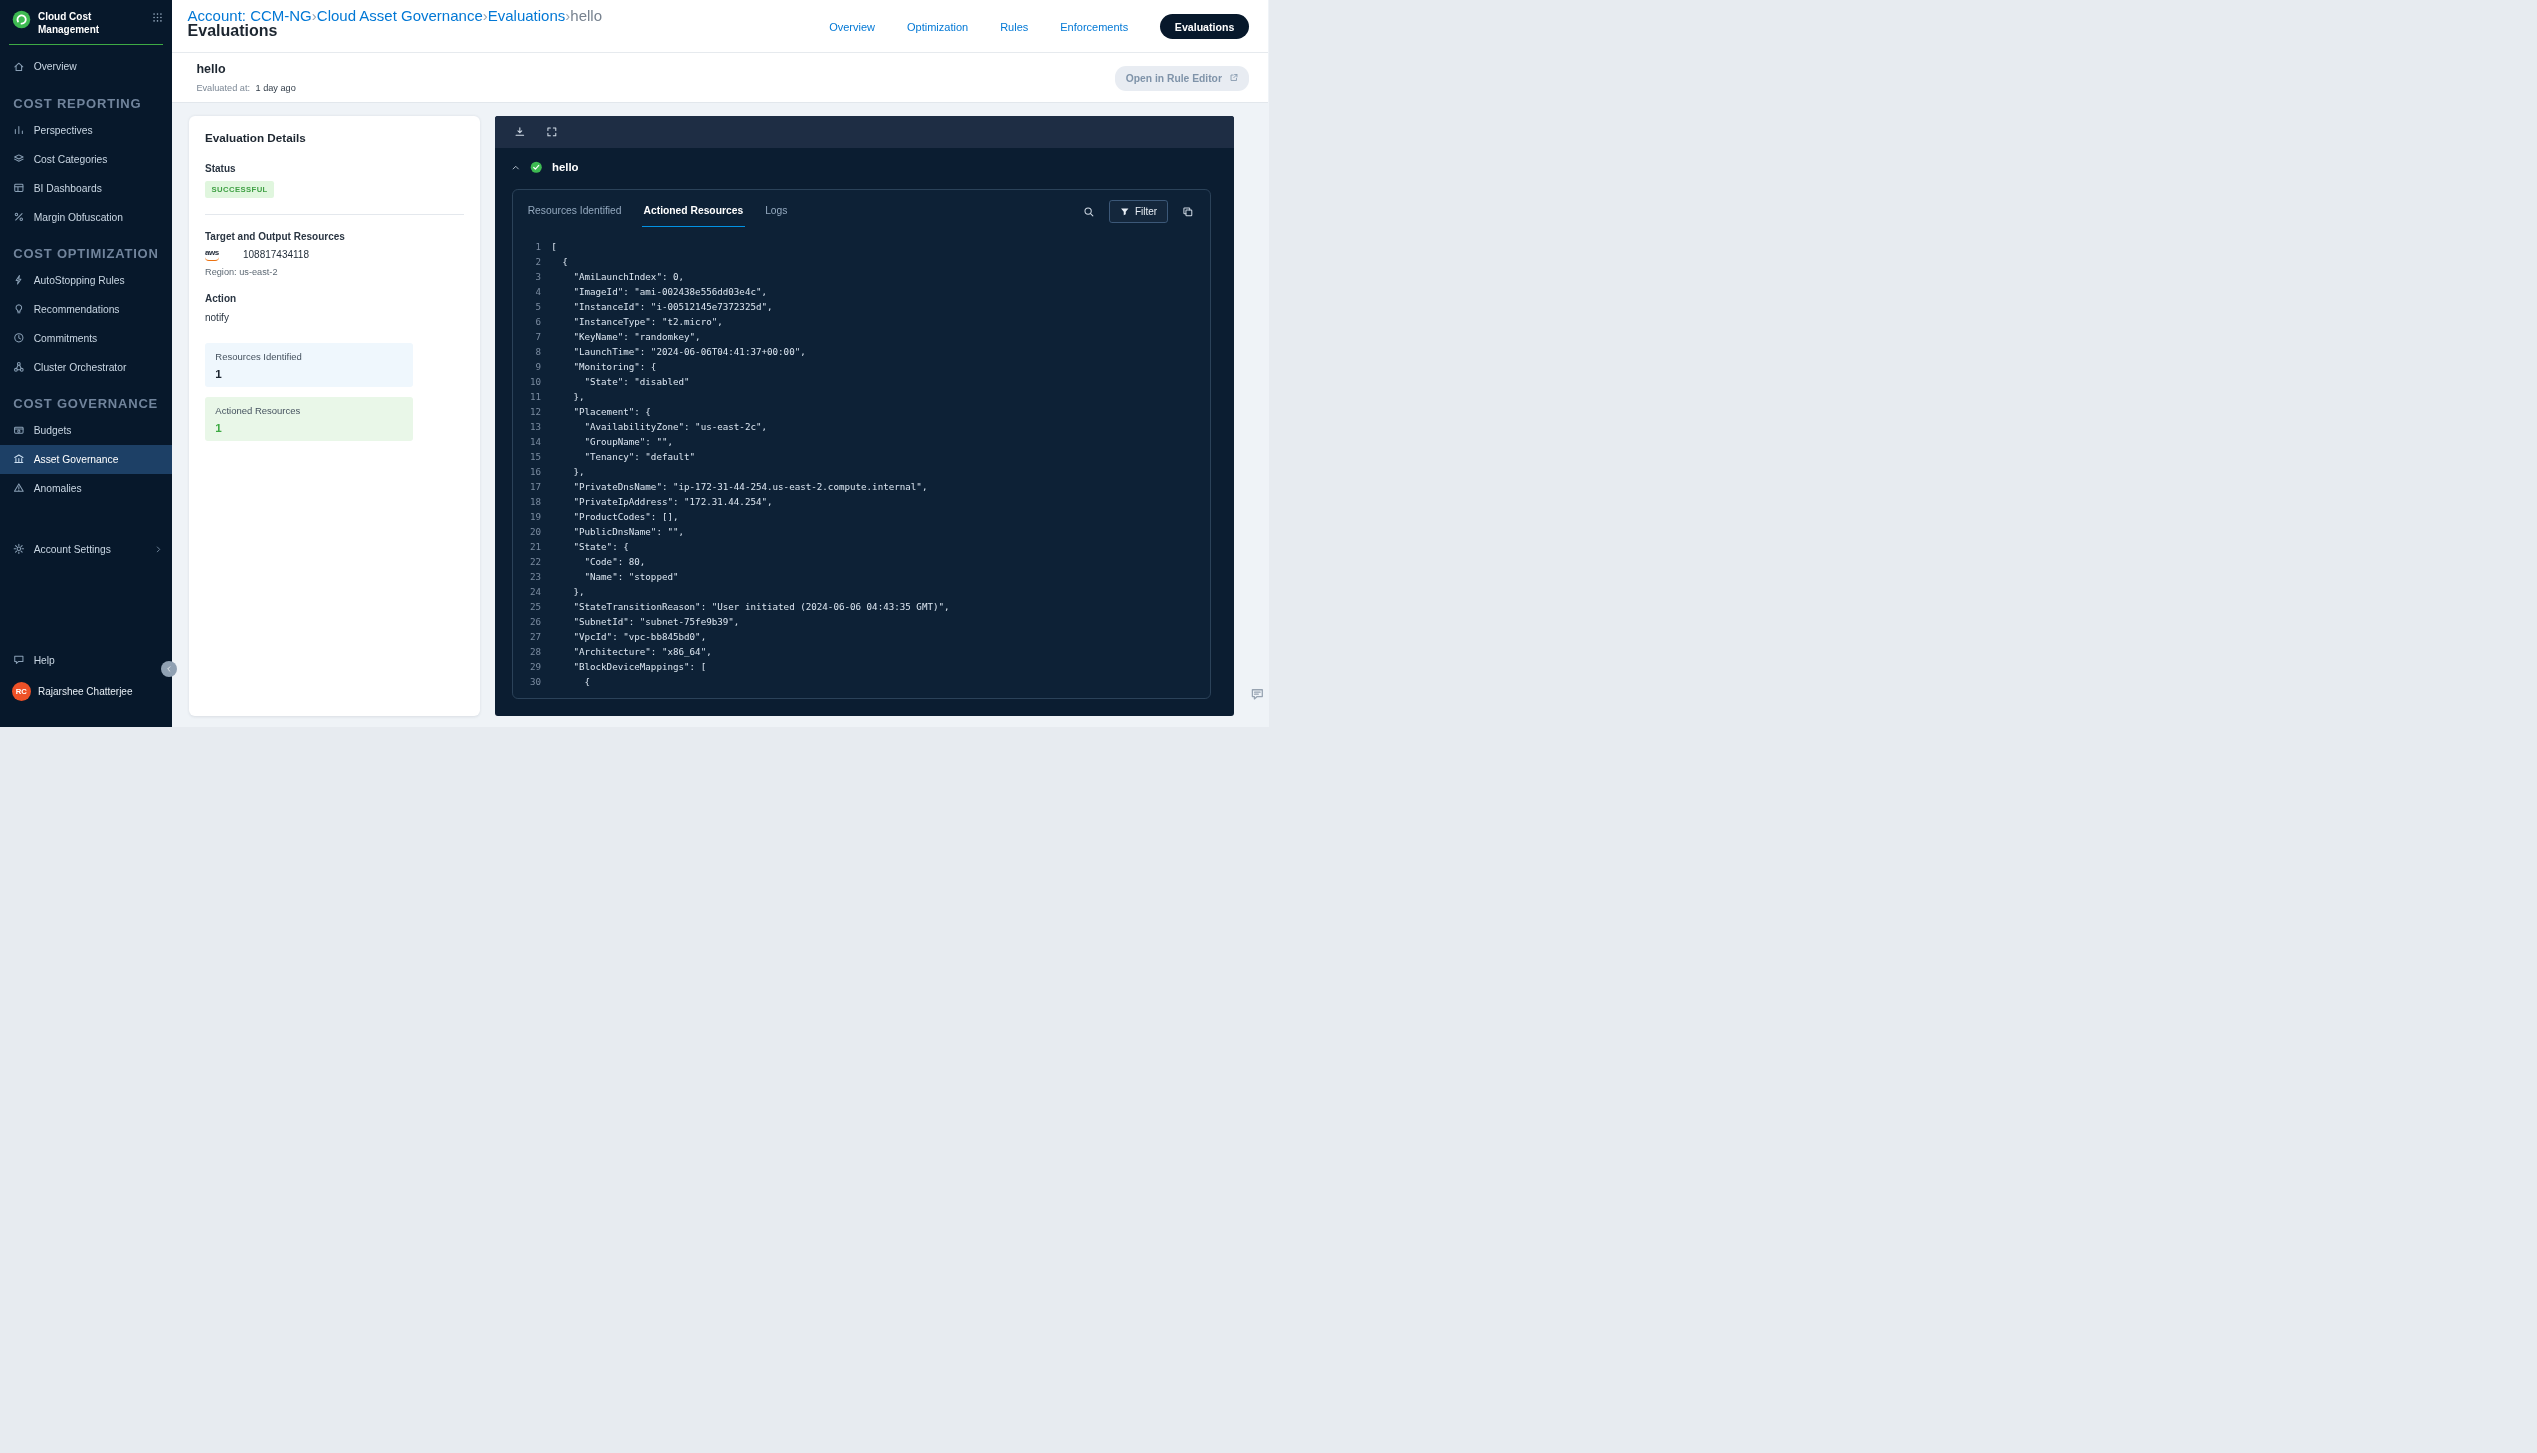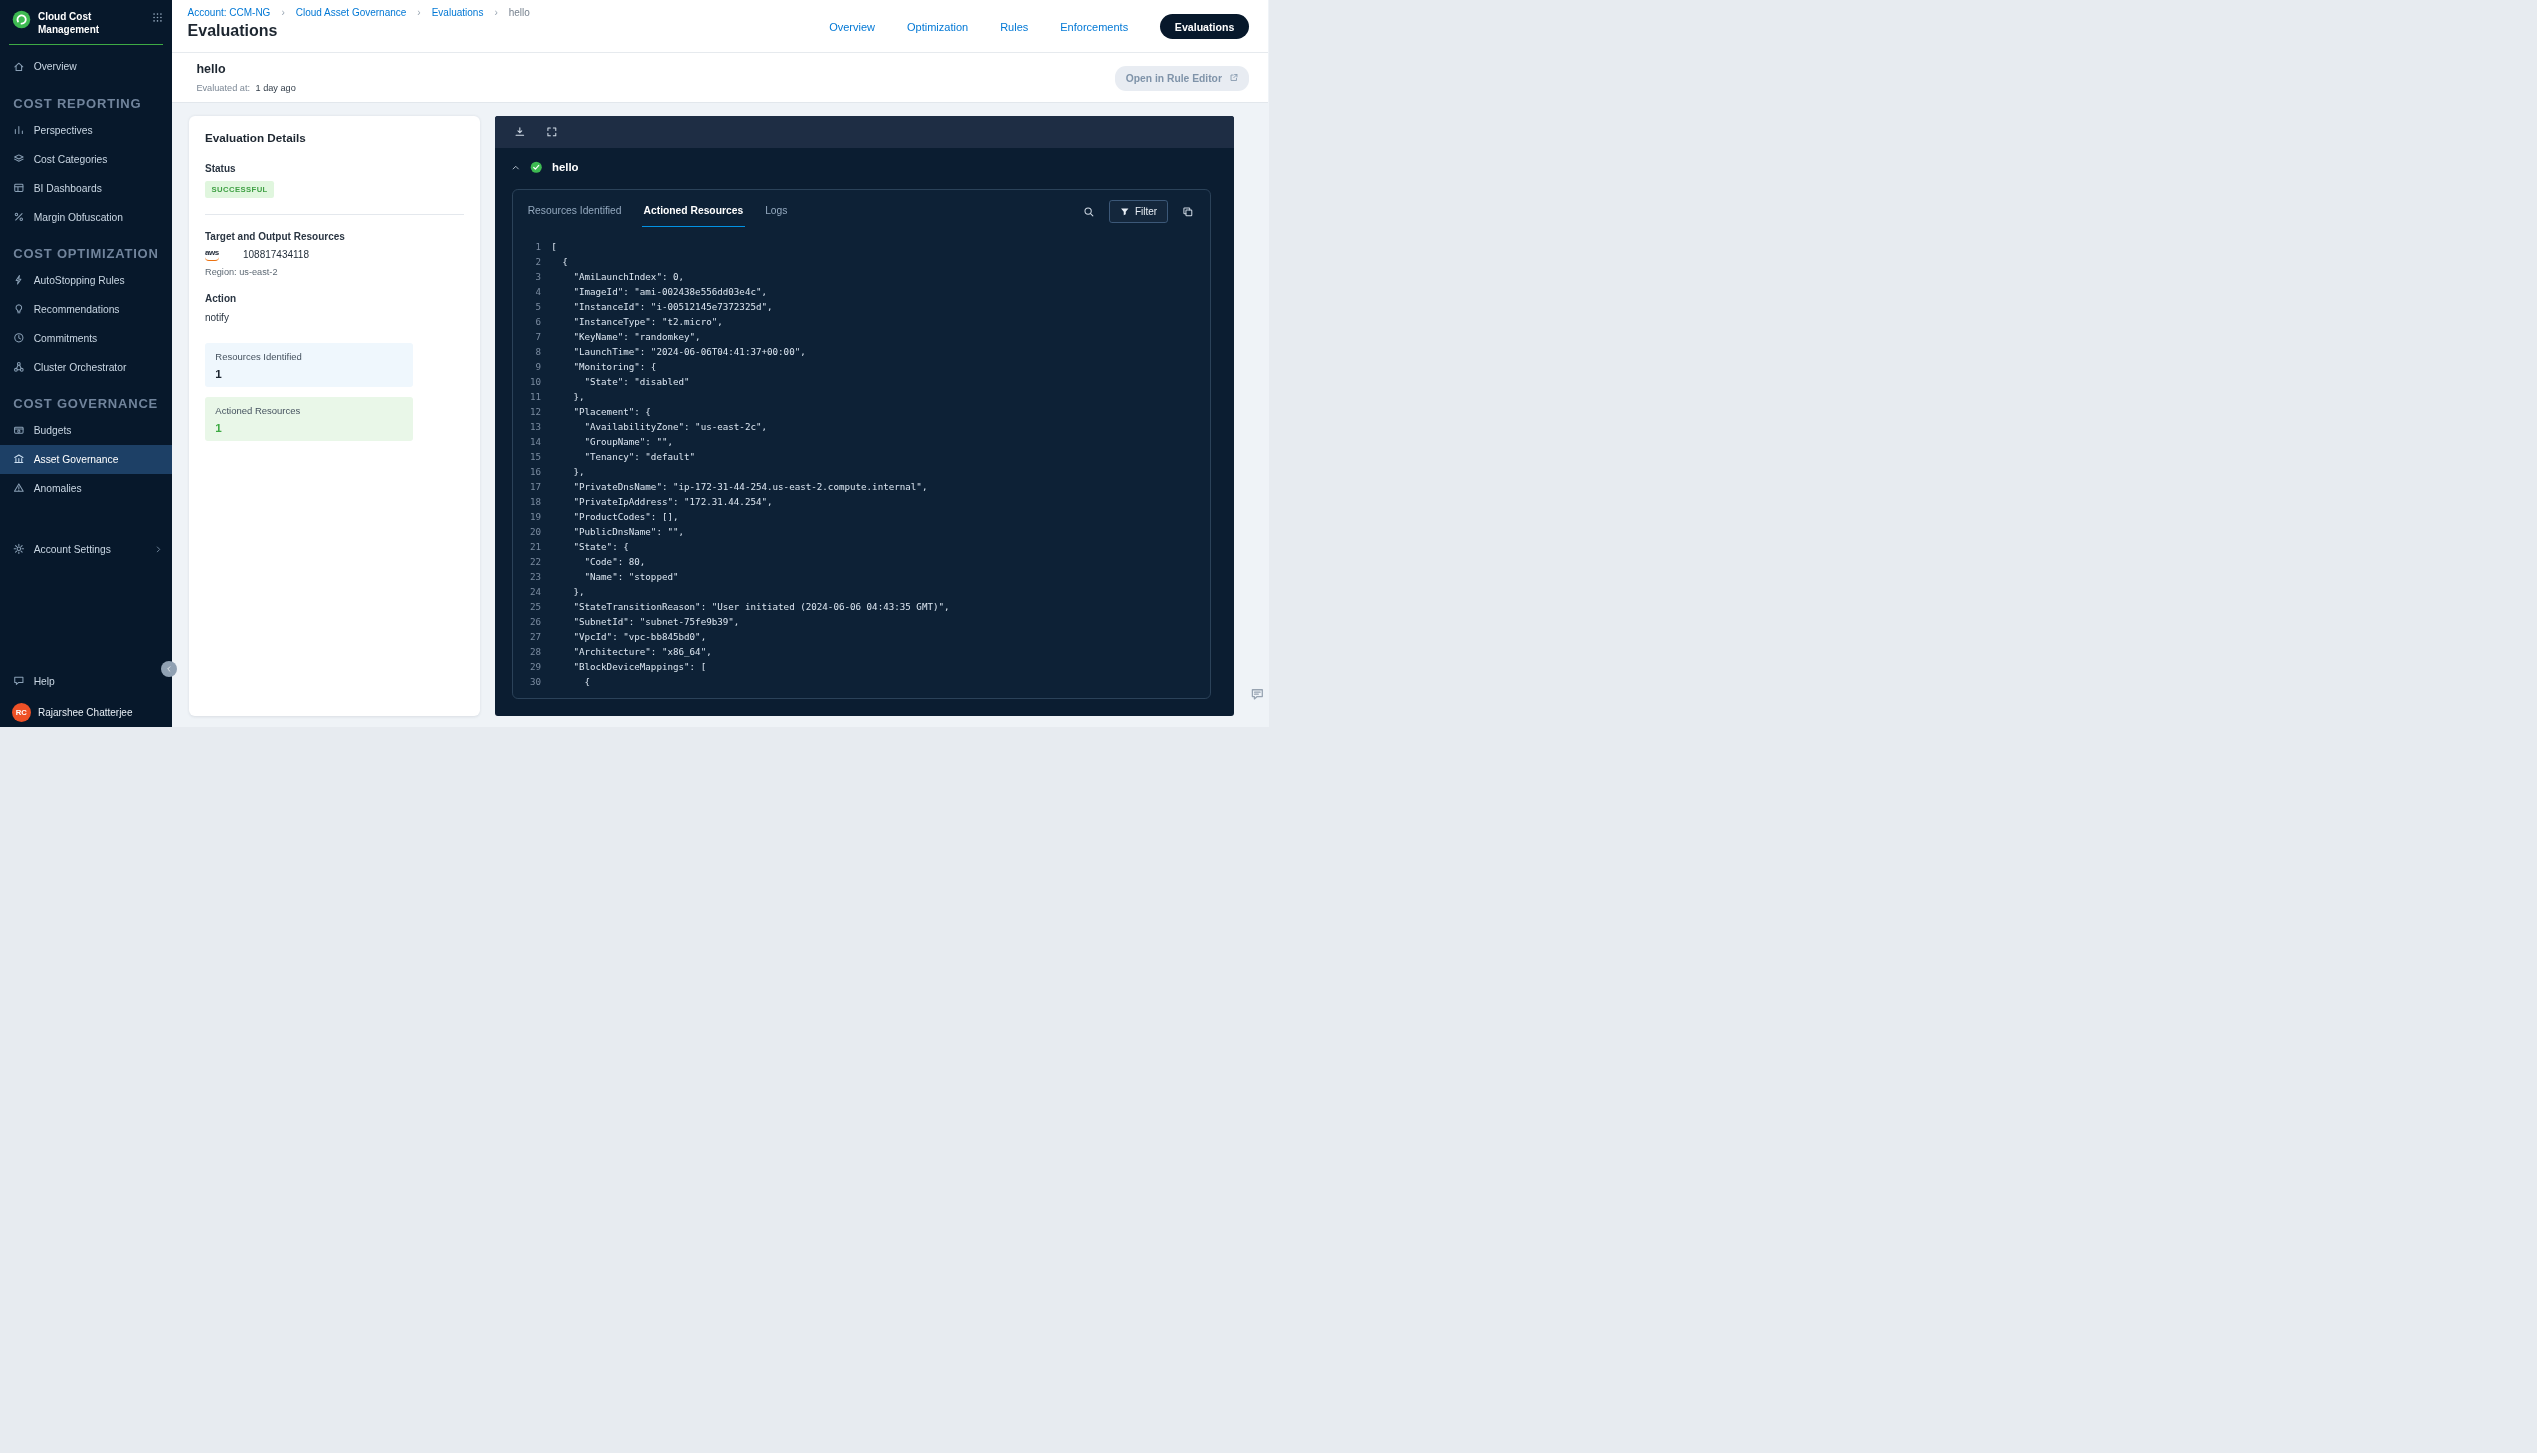--- a/index.html
+++ b/index.html
@@ -23,32 +23,32 @@
   .sb-accent{height:1.5px;background:var(--green);margin:1.5px 8.8px 2.9px 8.8px}
   .sb-nav{flex:0 0 auto;padding-top:4.4px}
   .sb-section{font-size:13px;letter-spacing:0.8px;color:#71849c;margin:14.7px 0 4.4px 13.2px;font-weight:700}
   .sb-item{display:flex;align-items:center;gap:8.8px;height:29px;padding:0 8.8px 0 13.2px;
            font-size:10.3px;color:#c9d6e3;cursor:pointer}
   .sb-item .icon{color:#8aa0b6}
   .sb-item.active{background:var(--sidebar-active);color:#fff}
   .sb-item.active .icon{color:#cfe2f4}
   .sb-settings{margin-top:32px}
   .sb-chev{margin-left:auto;color:#8aa0b6}
-  .sb-bottom{margin-top:auto;padding-bottom:5px}
+  .sb-bottom{margin-top:auto;padding-bottom:26px}
   .sb-user{display:flex;align-items:center;gap:7.3px;padding:7.3px 8.8px 0 11.7px;cursor:pointer}
   .avatar{width:19px;height:19px;border-radius:50%;background:var(--avatar);color:#fff;
           font-size:7.7px;font-weight:700;display:flex;align-items:center;justify-content:center;flex:none}
   .sb-username{font-size:10px;color:#e6edf4}
   .collapse-handle{position:absolute;left:161px;top:661px;width:16px;height:16px;border-radius:50%;
           background:#90a1b3;color:#fff;display:flex;align-items:center;justify-content:center;z-index:6;cursor:pointer}
 
   
   .topbar{position:absolute;left:170px;top:0;width:1098px;height:53px;background:#fff;
           border-bottom:0.7px solid #e6eaee;box-sizing:border-box}
-  .breadcrumb{position:absolute;left:17.6px;top:7.3px;display:flex;align-items:center;gap:11px;font-size:10px}
+  .breadcrumb{position:absolute;left:17.6px;top:7.3px;display:flex;align-items:center;gap:0;font-size:15px}
   .bc-item{color:var(--link);cursor:pointer}
   .bc-item.current{color:#77828f;cursor:default}
   .bc-sep{color:#9aa6b3}
   .page-title{position:absolute;left:17.6px;top:22px;font-size:16px;font-weight:700;color:#1d2630}
   .topnav{position:absolute;right:19px;top:0;height:53px;display:flex;align-items:center;gap:32px}
   .nav-link{color:var(--link);font-size:11px;cursor:pointer}
   .nav-pill{background:var(--navy);color:#fff;font-size:10.6px;font-weight:600;padding:6.6px 14.7px;
             border-radius:13.2px;cursor:pointer}
 
   

